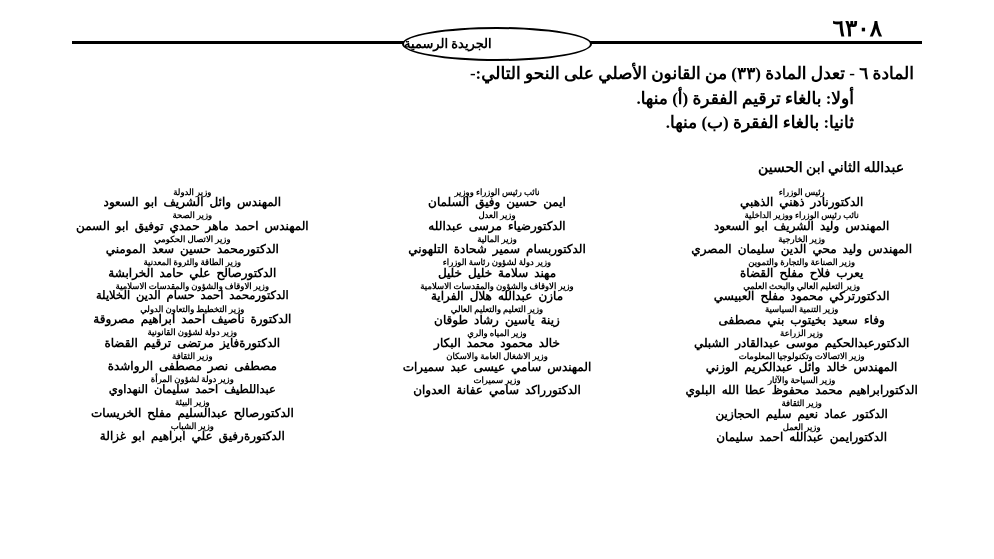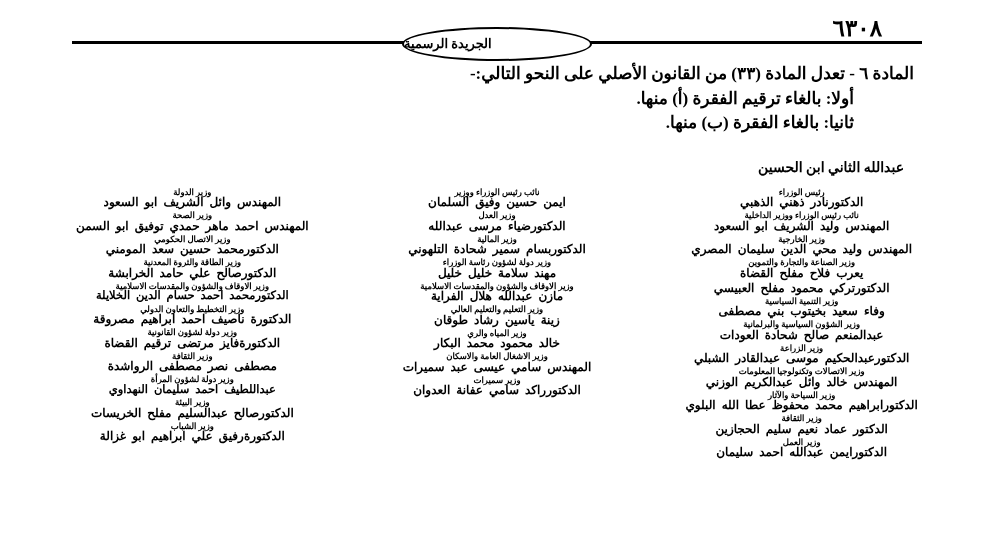--- a/index.html
+++ b/index.html
@@ -161,29 +161,26 @@
       </div>
       <div class="sig">
         <span class="title">وزير الخارجية</span>
         <span class="person">المهندس وليد محي الدين سليمان المصري</span>
       </div>
       <div class="sig">
         <span class="title">وزير الصناعة والتجارة والتموين</span>
         <span class="person">يعرب فلاح مفلح القضاة</span>
       </div>
       <div class="sig">
+        <span class="title">وزير التعليم العالي والبحث العلمي</span>
         <span class="person">الدكتورتركي محمود مفلح العبيسي</span>
       </div>
       <div class="sig">
         <span class="title">وزير التنمية السياسية</span>
         <span class="person">وفاء سعيد بخيتوب بني مصطفى</span>
-      </div>
-      <div class="sig">
-        <span class="title">وزير الشؤون السياسية والبرلمانية</span>
-        <span class="person">عبدالمنعم صالح شحادة العودات</span>
       </div>
       <div class="sig">
         <span class="title">وزير الزراعة</span>
         <span class="person">الدكتورعبدالحكيم موسى عبدالقادر الشبلي</span>
       </div>
       <div class="sig">
         <span class="title">وزير الاتصالات وتكنولوجيا المعلومات</span>
         <span class="person">المهندس خالد وائل عبدالكريم الوزني</span>
       </div>
       <div class="sig">

